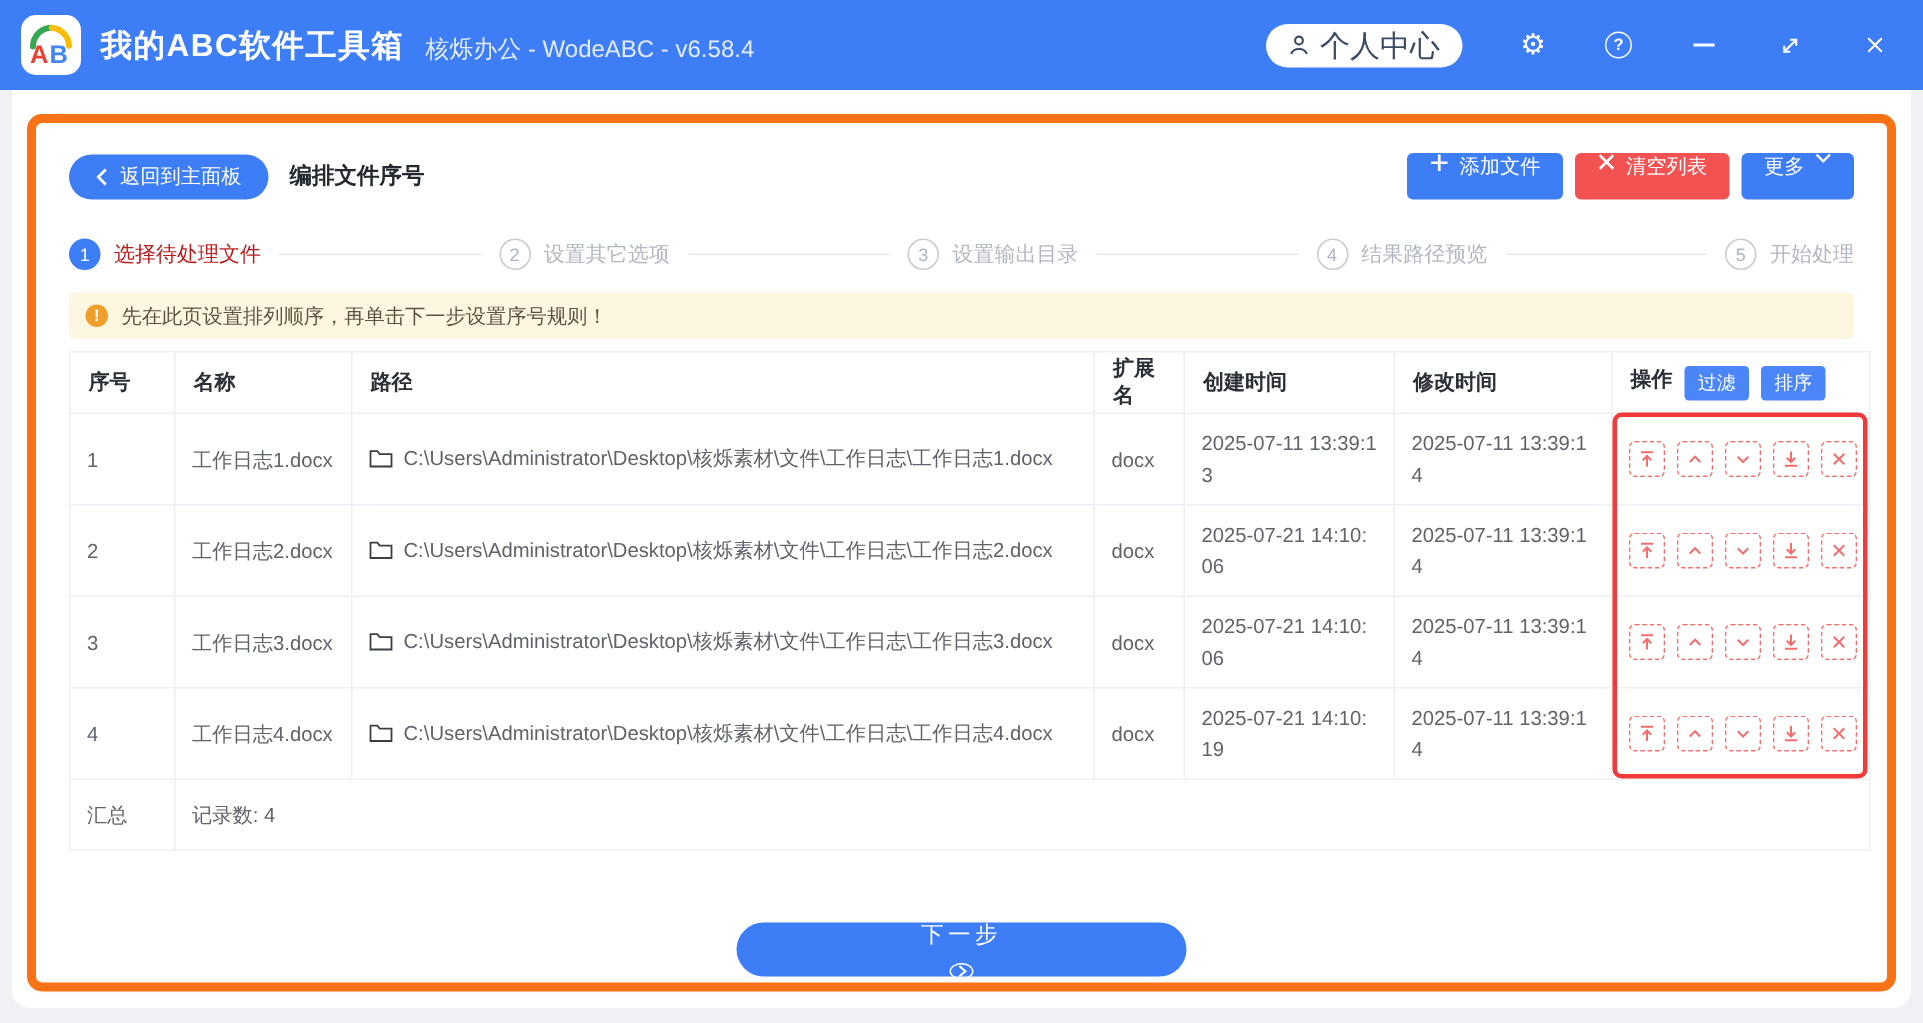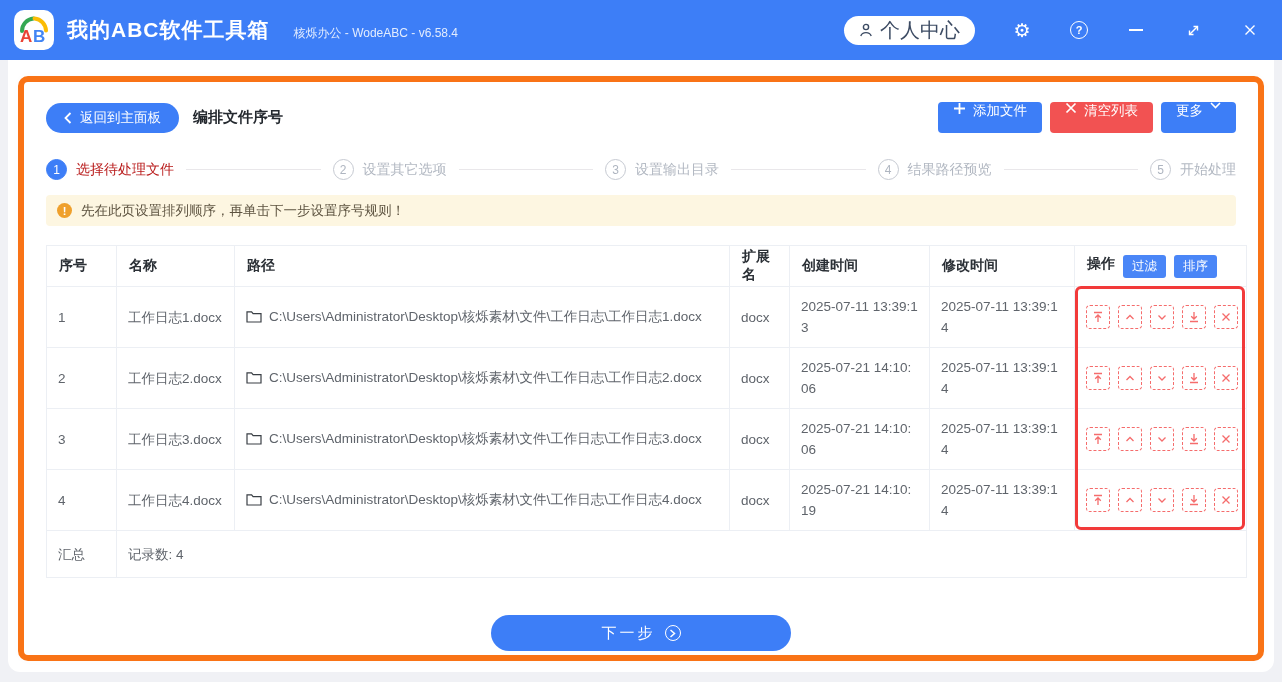--- a/index.html
+++ b/index.html
@@ -12,21 +12,21 @@
   }
   
   .titlebar {
     height:60px; background:#3d7ef7;
     display:flex; align-items:center;
     padding:0 22px 0 14px;
   }
   .logo { width:40px; height:40px; background:#fff; border-radius:10px;
     display:flex; align-items:center; justify-content:center; flex:none; }
   .app-title { color:#fff; font-size:21px; font-weight:bold; margin-left:13px; letter-spacing:1px; }
-  .app-sub { color:rgba(255,255,255,.85); font-size:12px; margin-left:24px; margin-top:7px; }
+  .app-sub { color:rgba(255,255,255,.85); font-size:16px; margin-left:14px; margin-top:7px; }
   .tb-right { margin-left:auto; display:flex; align-items:center; }
   .user-pill { background:#fff; border-radius:15px; height:29px; padding:0 15px;
     display:flex; align-items:center; gap:7px; color:#3c4b63; font-size:20px; cursor:pointer; }
   .tb-icon { color:#fff; margin-left:37px; cursor:pointer; display:flex; align-items:center; justify-content:center; width:20px; height:20px; }
   .gear-glyph { font-size:19px; line-height:1; }
   .help-circ { width:18px; height:18px; border:1.5px solid #fff; border-radius:50%;
     display:flex; align-items:center; justify-content:center; font-size:11px; font-weight:bold; color:#fff; }
   .min-bar { width:14px; height:2px; background:#fff; }
   
   .main-card { position:absolute; left:8px; top:60px; width:1266px; height:612px;
@@ -52,42 +52,42 @@
   .step-label { font-size:14px; color:#b2b8c2; }
   .step.active .step-label { color:#b91c1c; }
   .step-line { flex:1; height:1px; background:#e9e7ea; margin:0 12px; }
   
   .banner { margin:15px 22px 0; height:31px; background:#fdf6e1; border-radius:4px;
     display:flex; align-items:center; padding:0 11px; gap:9px; }
   .banner-icon { width:15px; height:15px; border-radius:50%; background:#efa02c; color:#fff;
     font-size:11px; font-weight:bold; display:flex; align-items:center; justify-content:center; flex:none; }
   .banner-text { font-size:13.5px; color:#5d5340; }
   
-  .table-wrap { position:relative; margin:19px 22px 0; }
+  .table-wrap { position:relative; margin:8px 22px 0; }
   table { width:1200px; border-collapse:collapse; table-layout:fixed; }
   th, td { border:1px solid #eceff4; text-align:left; }
   th { height:41px; padding:0 12px; font-size:14px; color:#2b3036; font-weight:bold; }
   td { padding:9px 11px; font-size:13.5px; color:#5f646b; line-height:21px;
     word-break:break-all; vertical-align:middle; }
   tbody tr.file-row { height:61px; }
   tr.sum-row td { height:47px; padding:0 11px; }
   .th-flex { display:flex; align-items:flex-start; gap:8px; }
   .mini-btn { background:#4a86f7; color:#fff; font-size:12.5px; padding:3px 9px;
     border-radius:3px; border:none; cursor:pointer; font-weight:normal; }
   .folder { display:inline-block; vertical-align:-2px; margin-right:7px; }
   .acts { display:flex; gap:8px; }
   .act { width:24px; height:24px; border:1px dashed #f56c6c; border-radius:4px;
     display:flex; align-items:center; justify-content:center; cursor:pointer; flex:none; background:#fff; }
   .red-box { position:absolute; left:1029px; top:41px; width:170px; height:244px;
     border:3px solid #f23a3a; border-radius:6px; pointer-events:none; }
   
   .btn-next { position:absolute; left:50%; bottom:4px; transform:translateX(-50%);
     width:300px; height:36px; border-radius:18px; background:#3d7ef7; color:#fff;
     font-size:15px; display:flex; align-items:center; justify-content:center; gap:9px;
-    border:none; cursor:pointer; letter-spacing:3px; }
+    border:none; cursor:pointer; letter-spacing:3px;flex-direction:column; }
   .next-circ { width:16px; height:16px; border:1.5px solid #fff; border-radius:50%;
     display:flex; align-items:center; justify-content:center; letter-spacing:0; }
 </style>
 </head>
 <body>
 
 <div class="titlebar">
   <div class="logo">
     <svg width="36" height="36" viewBox="0 0 36 36">
       <path d="M6 19 A 12.5 12.5 0 0 1 17.5 6.5" fill="none" stroke="#34a853" stroke-width="4" stroke-linecap="round"></path>

